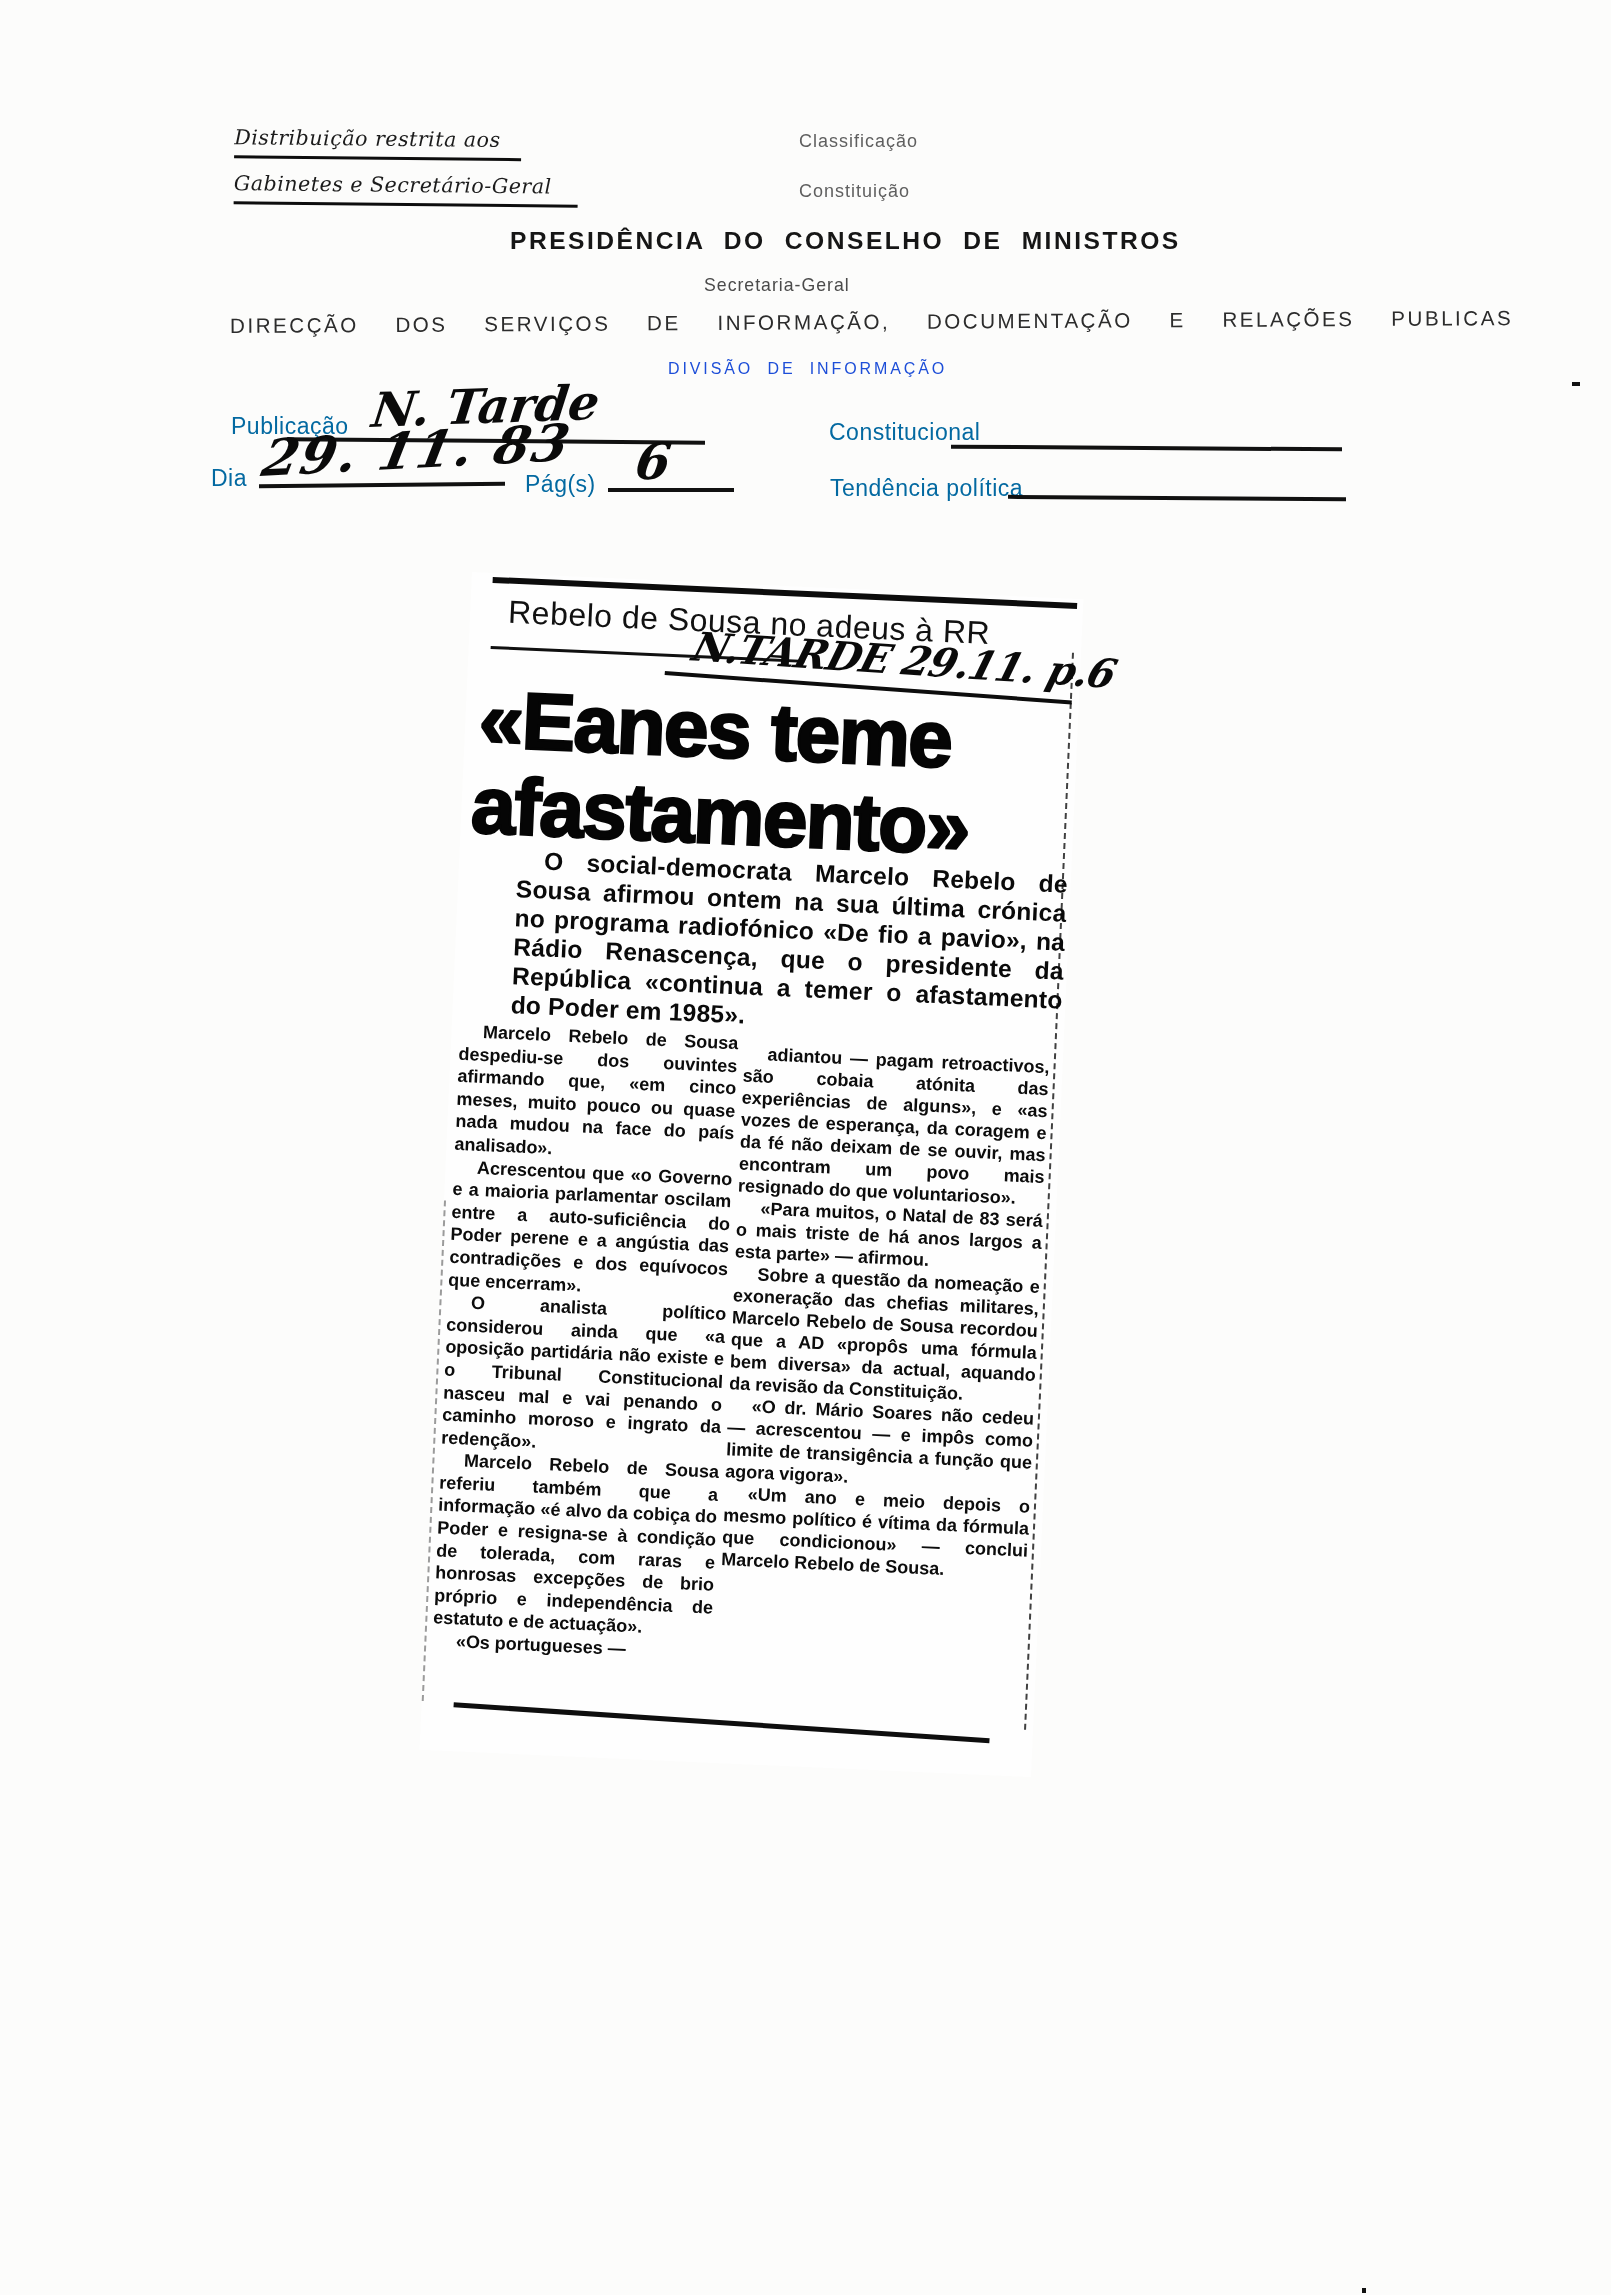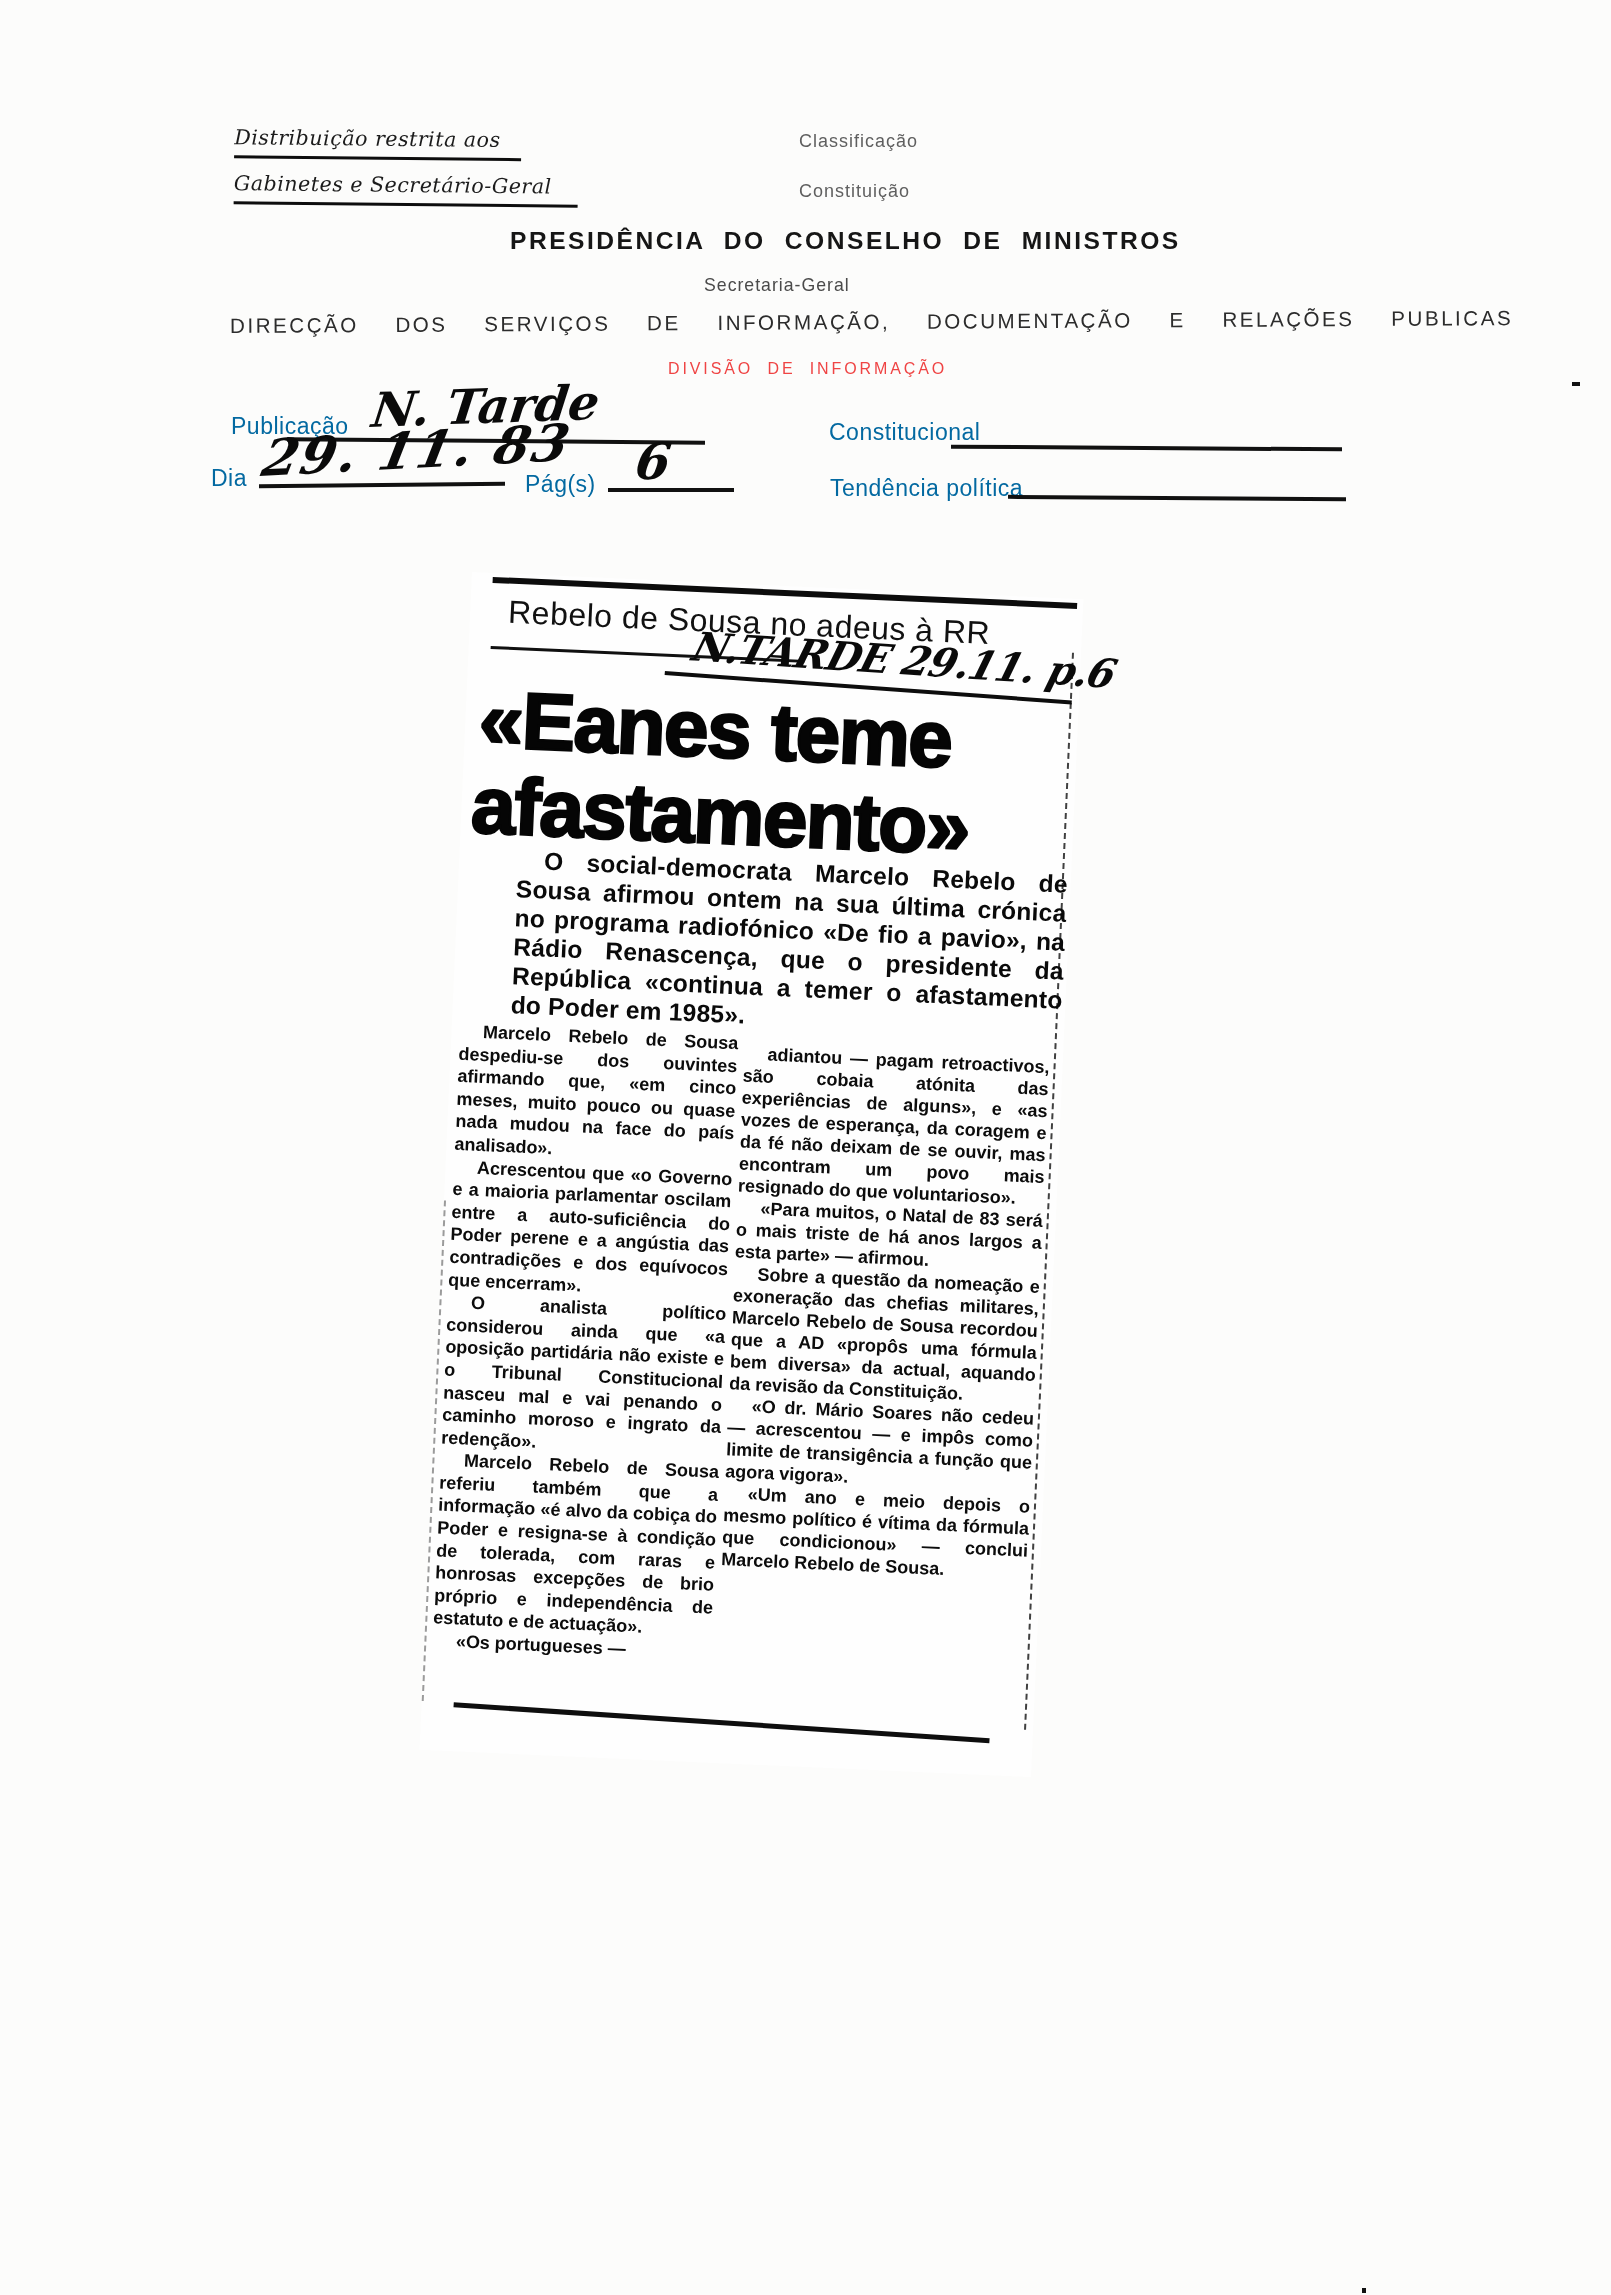--- a/index.html
+++ b/index.html
@@ -19,21 +19,21 @@
   .faded-label{font-size:18px;color:#5f5f5f;letter-spacing:1px;white-space:nowrap;}
   .org-title{
     font-size:24.6px;font-weight:bold;color:#161616;
     letter-spacing:2.5px;word-spacing:9.8px;white-space:nowrap;margin-left:26px;
   }
   .org-sub{font-size:17.7px;color:#4a4a4a;letter-spacing:1px;}
   .org-dir{
     font-size:20.6px;color:#2c2c2c;letter-spacing:2.5px;word-spacing:28.5px;
     white-space:nowrap;transform:rotate(-0.35deg);
   }
-  .org-div{font-size:16px;color:#ef4444;letter-spacing:2.9px;word-spacing:6.9px;white-space:nowrap;}
+  .org-div{font-size:16px;color:#1d4ed8;letter-spacing:2.9px;word-spacing:6.9px;white-space:nowrap;}
   .fld{font-size:23px;color:#0369a1;letter-spacing:0.5px;white-space:nowrap;}
   .hand{
     font-family:"DejaVu Serif", serif;font-style:italic;font-weight:bold;
     color:#0a0a0a;white-space:nowrap;transform:skewX(-9deg) rotate(-2deg);
   }
   .fline{background:#111;height:3.9px;}
 
   
   #clip{
     left:472px;top:572px;width:612px;height:1179px;

